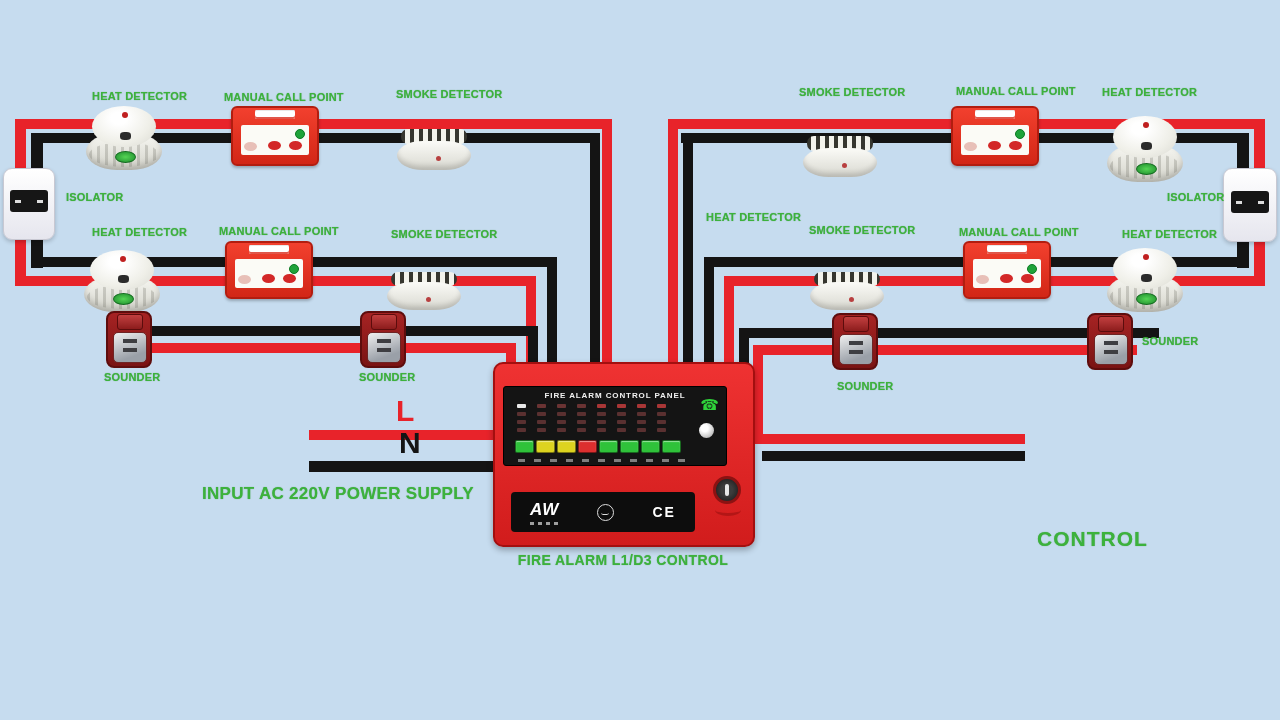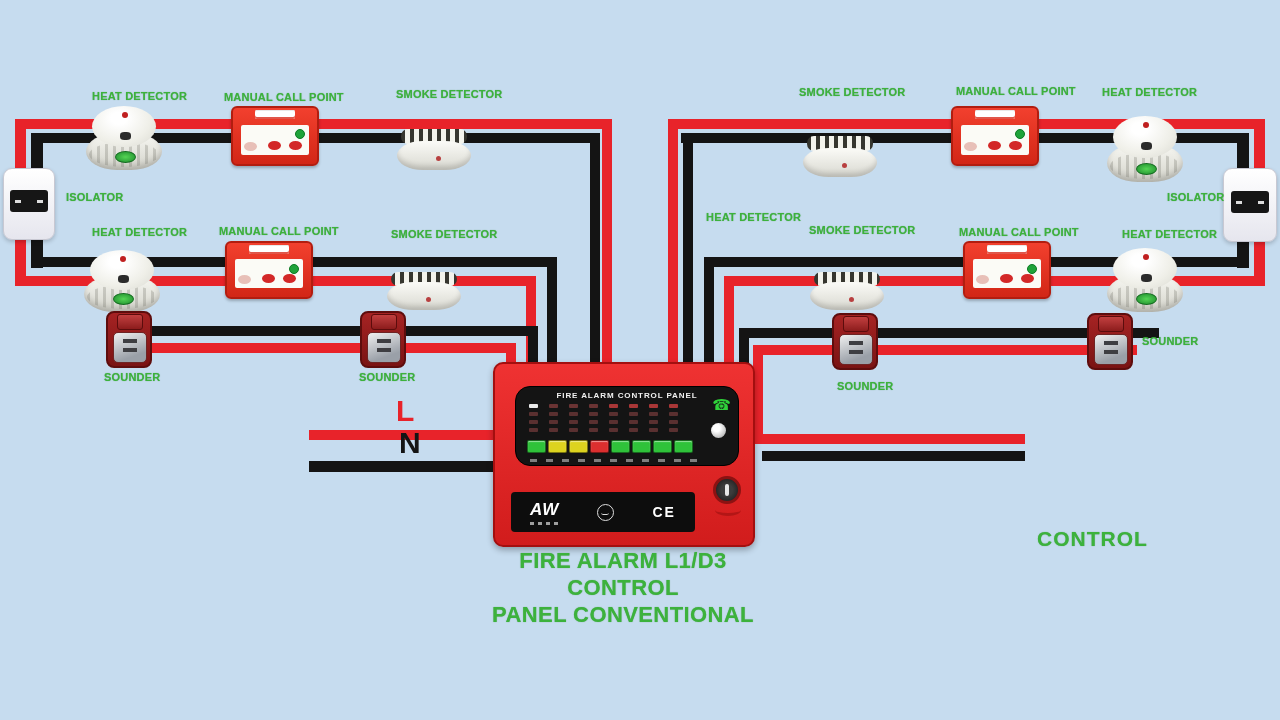--- a/index.html
+++ b/index.html
@@ -48,22 +48,22 @@
     background:linear-gradient(#a62323,#7a1313);}
   .snd-top{position:absolute;left:23%;top:5%;width:54%;height:24%;border-radius:3px;
     background:linear-gradient(#c24040,#8c1c1c);border:1px solid #5c0c0c;}
   .snd-horn{position:absolute;left:15%;top:37%;width:70%;height:50%;border-radius:5px;
     background:linear-gradient(160deg,#f0f0f0,#9aa0a8 75%);border:1px solid #6e2424;}
   .snd-horn:after{content:"";position:absolute;left:28%;top:22%;width:44%;height:13%;background:#3e3e42;
     box-shadow:0 9px 0 #3e3e42;}
   
   .panel{position:absolute;left:493px;top:362px;width:258px;height:181px;z-index:4;border-radius:10px;
     border:2px solid #a30f0f;background:linear-gradient(#ef3232,#d11c1c);box-shadow:0 3px 6px rgba(0,0,0,.3);}
-  .p-display{position:absolute;left:20px;top:22px;width:222px;height:78px;background:#141414;
-    border-radius:15px;border:1px solid #000;}
+  .p-display{position:absolute;left:8px;top:22px;width:222px;height:78px;background:#141414;
+    border-radius:3px;border:1px solid #000;}
   .p-title{padding-top:4px;text-align:center;font-size:8px;font-weight:bold;color:#f0f0f0;letter-spacing:.9px;}
   .p-leds{position:absolute;left:13px;top:17px;width:168px;height:36px;}
   .led{position:absolute;width:9px;height:4px;border-radius:1px;}
   .p-btns{position:absolute;left:11px;top:53px;width:180px;height:12px;}
   .pbtn{position:absolute;top:0;width:17px;height:11px;border-radius:2px;border:1px solid rgba(0,0,0,.45);
     box-shadow:inset 0 1px 1px rgba(255,255,255,.5);}
   .p-fine{position:absolute;left:14px;bottom:3px;width:170px;height:3px;
     background:repeating-linear-gradient(90deg,rgba(255,255,255,.45) 0 7px,transparent 7px 16px);}
   .p-phone{position:absolute;right:7px;top:10px;color:#2fd23a;font-size:15px;line-height:15px;}
   .p-knob{position:absolute;right:12px;top:36px;width:15px;height:15px;border-radius:50%;
@@ -98,21 +98,21 @@
     background-image:linear-gradient(rgba(200,30,30,.8) 0 0),linear-gradient(rgba(60,150,60,.7) 0 0);
     background-size:70% 2px,50% 2px;background-position:50% 4px,50% 8px;background-repeat:no-repeat;}
   .hooter-label{position:absolute;left:1023px;top:527px;width:139px;z-index:6;text-align:center;
     color:#3cb23c;font-weight:bold;font-size:21px;letter-spacing:1px;text-shadow:0 0 1px rgba(35,125,35,.55);}
   
   .lbl-live{position:absolute;left:396px;top:394px;z-index:2;color:#e8232a;font-weight:bold;font-size:30px;}
   .lbl-neutral{position:absolute;left:399px;top:426px;z-index:2;color:#141414;font-weight:bold;font-size:30px;}
   .power-caption{position:absolute;left:202px;top:484px;z-index:6;color:#3cb23c;font-weight:bold;
     font-size:17px;letter-spacing:.3px;text-shadow:0 0 1px rgba(35,125,35,.55);white-space:nowrap;}
   .panel-caption{position:absolute;left:468px;top:547px;width:310px;z-index:6;text-align:center;
-    color:#3cb23c;font-weight:bold;font-size:22px;line-height:27px;letter-spacing:.4px;
+    color:#3cb23c;font-weight:bold;font-size:14px;line-height:27px;letter-spacing:.4px;
     text-shadow:0 0 1px rgba(35,125,35,.55);}
   
   .wm{position:absolute;left:1085px;top:606px;width:106px;height:100px;z-index:7;border-radius:50%;
     background:rgba(80,98,114,.78);}
   .wm-c{position:absolute;left:8px;top:13px;width:58px;height:64px;border:7px solid rgba(88,198,188,.55);
     border-right-color:transparent;border-radius:50%;transform:rotate(18deg);}
   .wm-bulb{position:absolute;right:10px;top:6px;width:52px;height:56px;border:2px solid rgba(225,235,240,.45);
     border-radius:50%;}
   .wm-base{position:absolute;left:44px;bottom:5px;width:17px;height:10px;border-radius:2px;
     background:rgba(222,232,238,.55);}
@@ -181,24 +181,24 @@
       <div class="p-ce">CE</div>
     </div>
     <div class="p-key"></div>
     <div class="p-keycurve"></div>
   </div>
 
   <div class="hooter-label">CONTROL</div>
 
   <div class="lbl-live">L</div>
   <div class="lbl-neutral">N</div>
+  <div class="power-caption">INPUT AC 220V POWER SUPPLY</div>
 
   <div class="panel-caption">
     <div>FIRE ALARM L1/D3 CONTROL</div>
-    <div>PANEL CONVENTIONAL</div>
   </div>
 
 
 <div class="wire" style="position: absolute; left: 15px; top: 119px; width: 597px; height: 10px; background: rgb(232, 35, 42);"></div>
     <div class="wire" style="position: absolute; left: 31px; top: 133px; width: 569px; height: 10px; background: rgb(20, 20, 20);"></div>
     <div class="wire" style="position: absolute; left: 15px; top: 119px; width: 11px; height: 167px; background: rgb(232, 35, 42);"></div>
     <div class="wire" style="position: absolute; left: 31px; top: 133px; width: 12px; height: 135px; background: rgb(20, 20, 20);"></div>
     <div class="wire" style="position: absolute; left: 31px; top: 257px; width: 526px; height: 10px; background: rgb(20, 20, 20);"></div>
     <div class="wire" style="position: absolute; left: 15px; top: 276px; width: 521px; height: 10px; background: rgb(232, 35, 42);"></div>
     <div class="wire" style="position: absolute; left: 526px; top: 276px; width: 10px; height: 90px; background: rgb(232, 35, 42);"></div>

